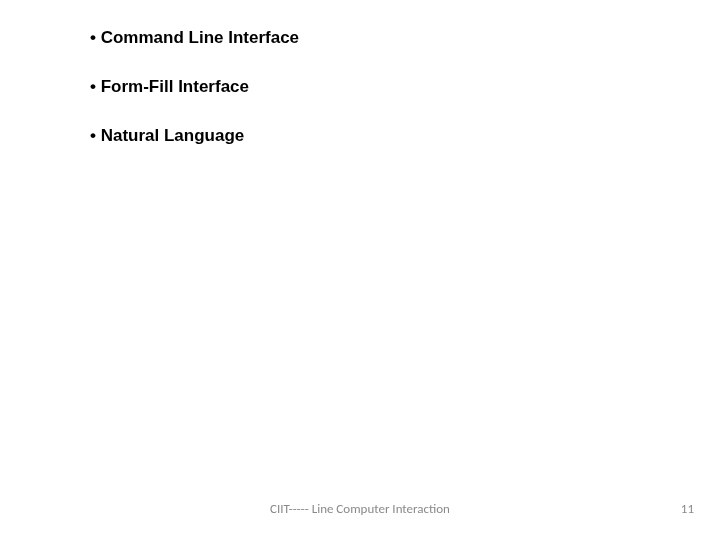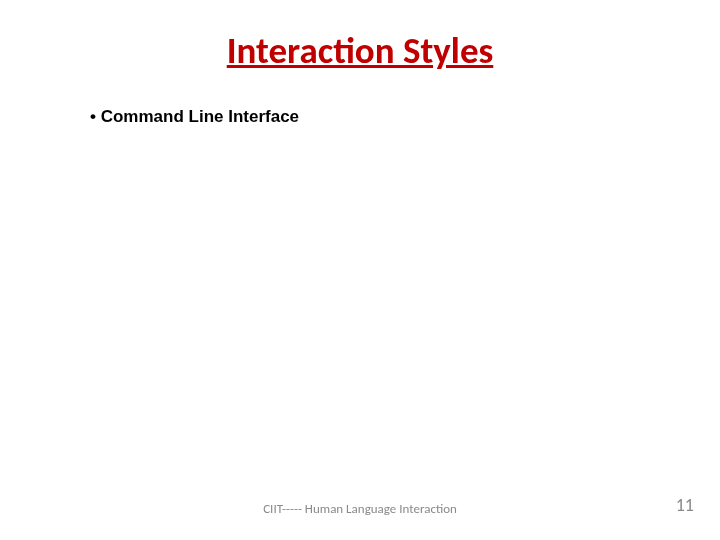--- a/index.html
+++ b/index.html
@@ -55,29 +55,30 @@
     .footer-text {
       font-family: Calibri, Arial, sans-serif;
       font-size: 13px;
       color: #8a8a8a;
     }
     .page-number {
       position: absolute;
       right: 26px;
       bottom: 24px;
       font-family: Calibri, Arial, sans-serif;
-      font-size: 18px;
+      font-size: 13px;
       color: #8a8a8a;
     }
   </style>
 </head>
 <body>
 
 <div class="slide">
-  <h1 class="title">Interaction Styles</h1>
   <ul class="bullet-list">
     <li>Command Line Interface</li>
+    <li>Form-Fill Interface</li>
+    <li>Natural Language</li>
   </ul>
   <div class="footer">
-    <span class="footer-text">CIIT----- Human Language Interaction</span>
+    <span class="footer-text">CIIT----- Line Computer Interaction</span>
   </div>
   <div class="page-number">11</div>
 </div>
 
 </body></html>

